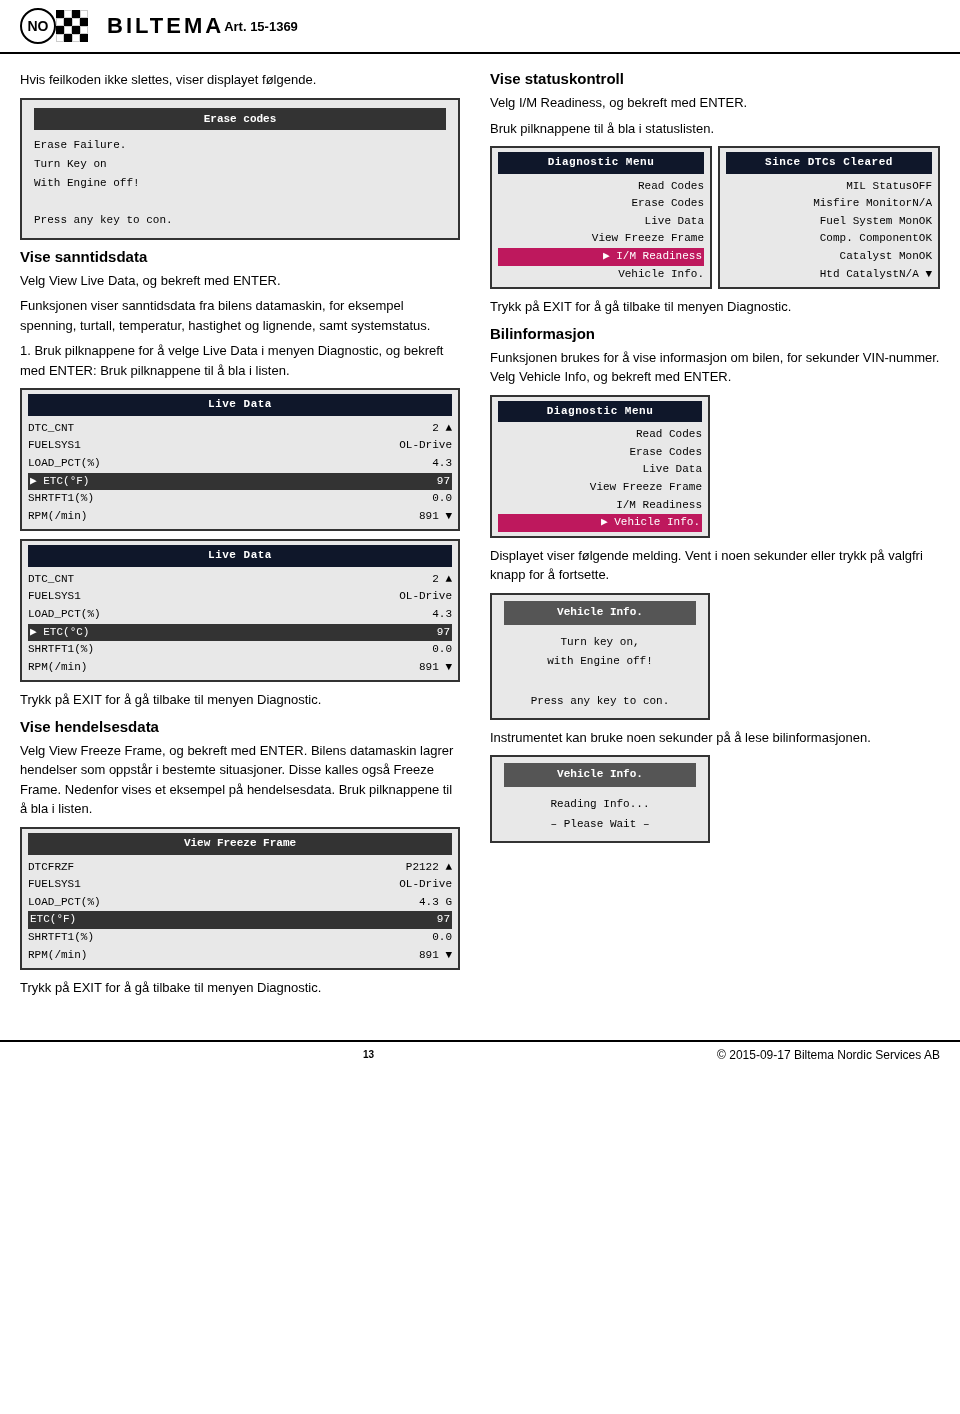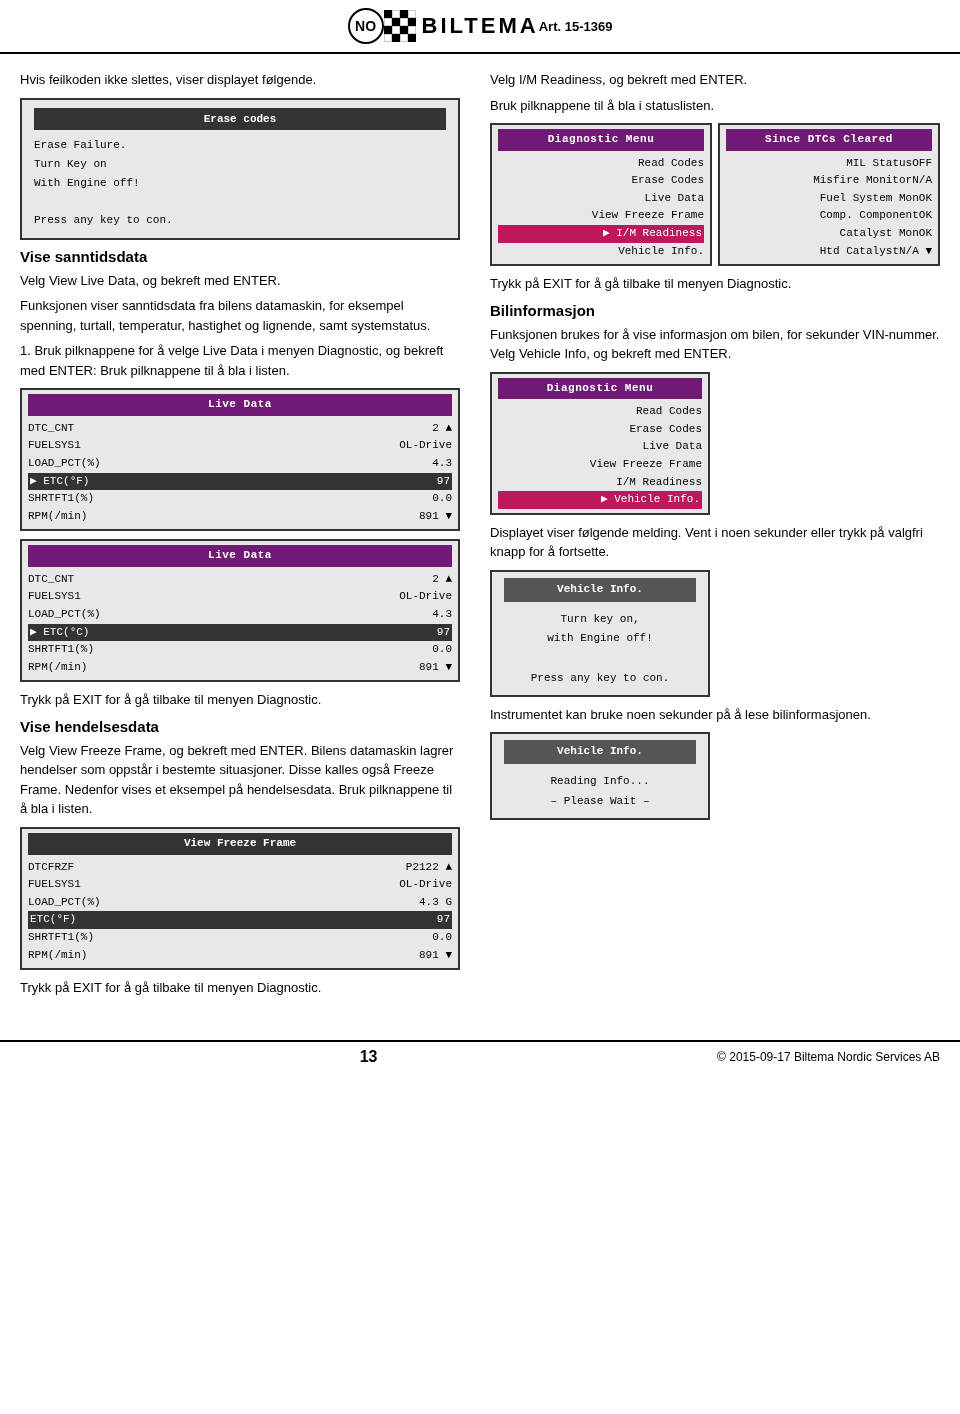--- a/index.html
+++ b/index.html
@@ -9,21 +9,21 @@
       color: #000;
       font-size: 13px;
       width: 960px;
       min-height: 1414px;
     }
 
     
     .header {
       display: flex;
       align-items: center;
-      justify-content: center;
+      justify-content: flex-start;
       padding: 8px 20px;
       border-bottom: 2px solid #000;
       background: #fff;
     }
     .header-no {
       width: 36px;
       height: 36px;
       border: 2px solid #000;
       border-radius: 50%;
       display: flex;
@@ -72,21 +72,21 @@
     .device-screen {
       border: 2px solid #333;
       background: #e8e8e8;
       padding: 4px 6px;
       margin: 8px 0;
       font-family: 'Courier New', monospace;
       font-size: 11px;
       line-height: 1.6;
     }
     .device-screen .screen-title {
-      background: #701a75;
+      background: #0f172a;
       color: #fff;
       text-align: center;
       font-weight: bold;
       padding: 2px 4px;
       font-size: 11px;
       margin-bottom: 4px;
       letter-spacing: 0.5px;
     }
     .device-screen .screen-row {
       display: flex;
@@ -125,29 +125,29 @@
     .page-footer {
       border-top: 2px solid #000;
       display: flex;
       justify-content: space-between;
       align-items: center;
       padding: 6px 20px;
       margin-top: 20px;
       font-size: 12px;
     }
     .page-number {
-      font-size: 16px;
+      font-size: 10px;
       font-weight: bold;
     }
 
     
     .biltema-logo {
       display: flex;
       align-items: center;
-      gap: 6px;
+      gap: 19px;
       font-size: 20px;
       font-weight: 900;
       letter-spacing: 3px;
     }
     .checkerboard {
       display: grid;
       grid-template-columns: repeat(4, 8px);
       grid-template-rows: repeat(4, 8px);
     }
     .checkerboard div {
@@ -354,20 +354,21 @@
           <span>891 ▼</span>
       </div>
     </div>
 
     <p>Trykk på EXIT for å gå tilbake til menyen Diagnostic.</p>
 
   </div>
 
   <div class="col-right">
 
+    <div class="section-title">Vise statuskontroll</div>
     <p>Velg I/M Readiness, og bekreft med ENTER.</p>
     <p>Bruk pilknappene til å bla i statuslisten.</p>
 
     <div class="dual-screen">
 
       <div class="device-screen">
         <div class="screen-title">Diagnostic Menu</div>
         <div class="screen-row">
             <span>Read Codes</span>
           </div>

